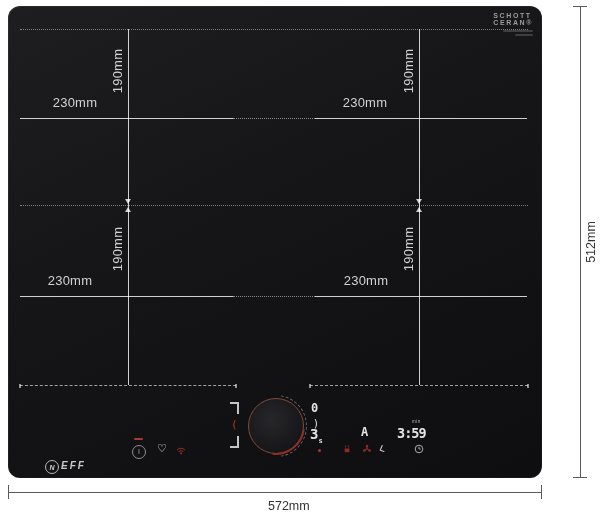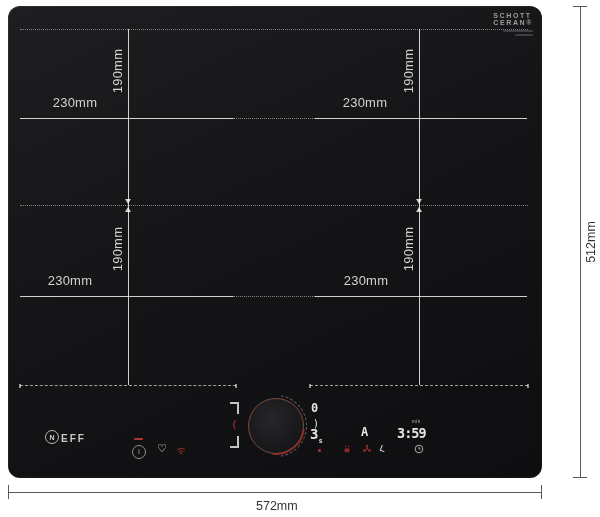--- a/index.html
+++ b/index.html
@@ -23,21 +23,21 @@
   .zlabel{position:absolute;width:60px;height:14px;line-height:14px;text-align:center;
           color:#d2d2d2;font-size:13px;letter-spacing:.2px;}
   .zlabel.rot{transform:rotate(-90deg);}
   
   .schott{position:absolute;right:9px;top:7px;text-align:left;color:#9c9c9c;
           font-size:7px;font-weight:bold;letter-spacing:1.6px;line-height:6.5px;}
   .fineprint{position:absolute;right:9px;top:24px;}
   .fineprint div{height:2px;background:#3e3e42;margin-bottom:2px;border-radius:1px;}
   .fp1{width:30px;} .fp2{width:18px;margin-left:12px;}
   
-  .neff{position:absolute;left:37px;top:424px;display:flex;align-items:flex-end;}
+  .neff{position:absolute;left:37px;top:454px;display:flex;align-items:flex-start;font-style:italic;}
   .neff-circle{width:12px;height:12px;border:1.3px solid #b9b9b9;border-radius:50%;
                display:flex;align-items:center;justify-content:center;
                font-size:7px;font-weight:bold;color:#d0d0d0;}
   .neff-rest{margin-left:2px;font-size:10px;font-weight:800;color:#c9c9c9;letter-spacing:2px;}
   
   .power{position:absolute;left:124px;top:439px;width:12px;height:12px;border:1px solid #8f8f8f;
          border-radius:50%;color:#a7a7a7;font-size:7px;line-height:12px;text-align:center;}
   .power-dash{position:absolute;left:126px;top:432px;width:9px;height:2px;background:#a93a30;border-radius:1px;}
   .heart{position:absolute;left:149px;top:436px;color:#e2e2e2;font-size:11px;font-family:"DejaVu Sans",sans-serif;}
   .wifi{position:absolute;left:167px;top:438px;}
@@ -171,15 +171,15 @@
   </div>
 
   <div class="dim-line-v" style="left:580px;top:6px;height:472px;"></div>
   <div class="dim-cap-h" style="left:573px;top:6px;"></div>
   <div class="dim-cap-h" style="left:573px;top:477px;"></div>
   <div class="dim-label rot" style="left:561px;top:235px;">512mm</div>
 
   <div class="dim-line-h" style="left:8px;top:492px;width:534px;"></div>
   <div class="dim-cap-v" style="left:8px;top:485px;"></div>
   <div class="dim-cap-v" style="left:541px;top:485px;"></div>
-  <div class="dim-label" style="left:256px;top:499px;">572mm</div>
+  <div class="dim-label" style="left:268px;top:499px;">572mm</div>
 
 </div>
 
 </body></html>

